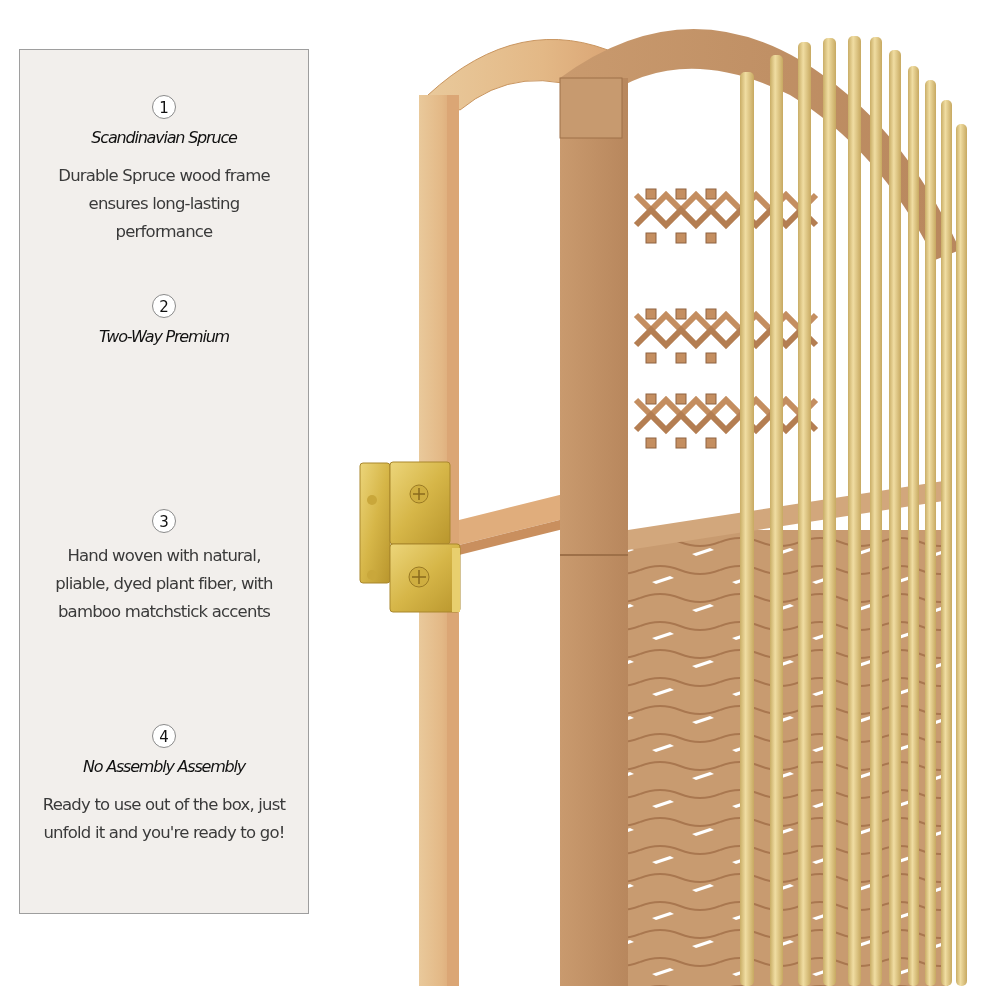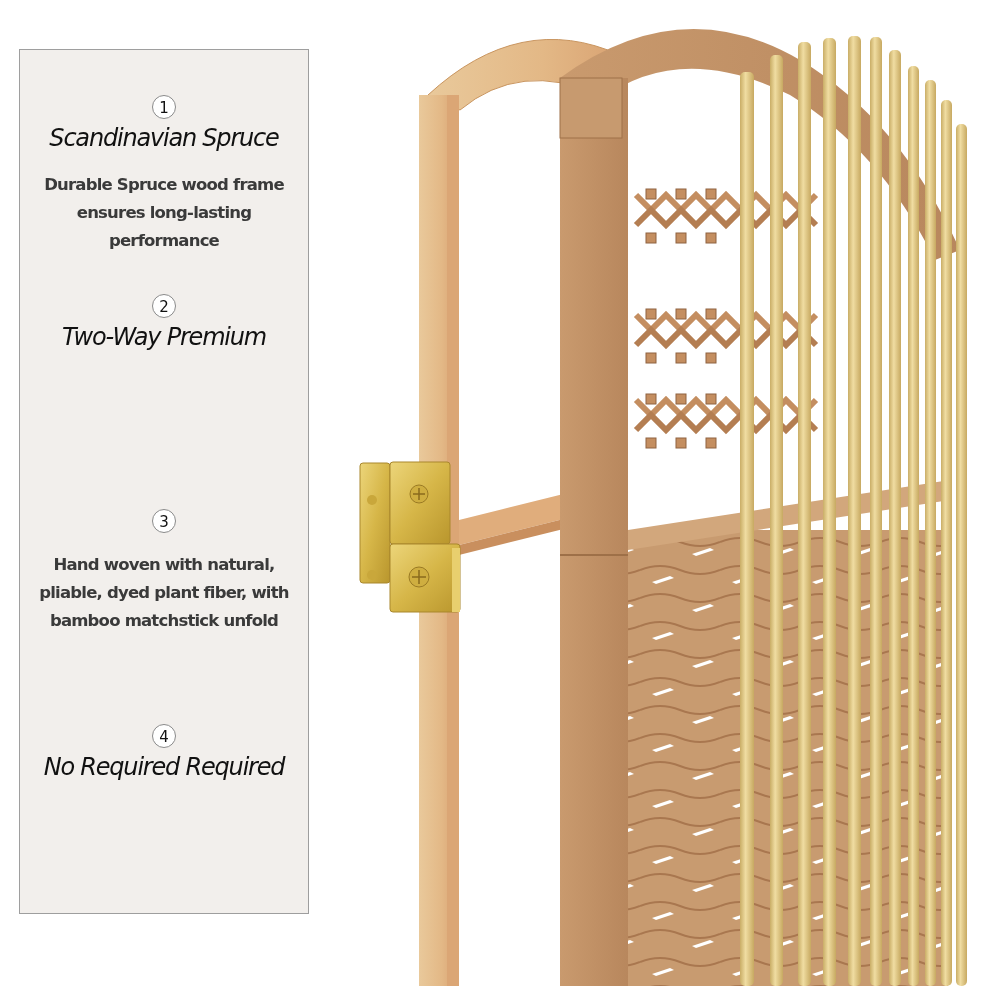--- a/index.html
+++ b/index.html
@@ -42,32 +42,32 @@
       font-size: 15px;
       font-family: "DejaVu Sans", sans-serif;
       text-align: center;
       box-sizing: border-box;
     }
     .feature-title {
       display: block;
       margin-top: 4px;
       font-family: "DejaVu Sans", sans-serif;
       font-style: italic;
-      font-size: 24px;
+      font-size: 16px;
       letter-spacing: -1.2px;
       color: #111111;
       white-space: nowrap;
       line-height: 30px;
     }
     .feature-desc {
       display: block;
-      margin: 18px auto 0;
+      margin: 9px auto 0;
       width: 250px;
       font-family: "DejaVu Sans", sans-serif;
-      font-weight: 700;
+      font-weight: 400;
       font-size: 16.5px;
       letter-spacing: -0.8px;
       color: #3a3a3a;
       line-height: 28px;
     }
     .product-image {
       position: absolute;
       left: 340px;
       top: 0;
       width: 650px;
@@ -85,26 +85,27 @@
     <span class="feature-desc">Durable Spruce wood frame ensures long-lasting performance</span>
   </div>
 
   <div class="feature" style="top:244px;">
     <span class="feature-number">2</span>
     <span class="feature-title">Two-Way Premium</span>
   </div>
 
   <div class="feature" style="top:459px;">
     <span class="feature-number">3</span>
-    <span class="feature-desc">Hand woven with natural, pliable, dyed plant fiber, with bamboo matchstick unfold</span>
+    <span class="feature-desc">Hand woven with natural, pliable, dyed plant fiber, with bamboo matchstick accents</span>
   </div>
 
   <div class="feature" style="top:674px;">
     <span class="feature-number">4</span>
-    <span class="feature-title">No Required Required</span>
+    <span class="feature-title">No Assembly Assembly</span>
+    <span class="feature-desc">Ready to use out of the box, just unfold it and you're ready to go!</span>
   </div>
 
 </div>
 
 <div class="product-image">
   <svg width="650" height="986" viewBox="340 0 650 986" xmlns="http://www.w3.org/2000/svg">
     <defs>
       <linearGradient id="spruce" x1="0" x2="1" y1="0" y2="0">
         <stop offset="0" stop-color="#e9c99b"></stop>
         <stop offset="0.6" stop-color="#e3b886"></stop>

